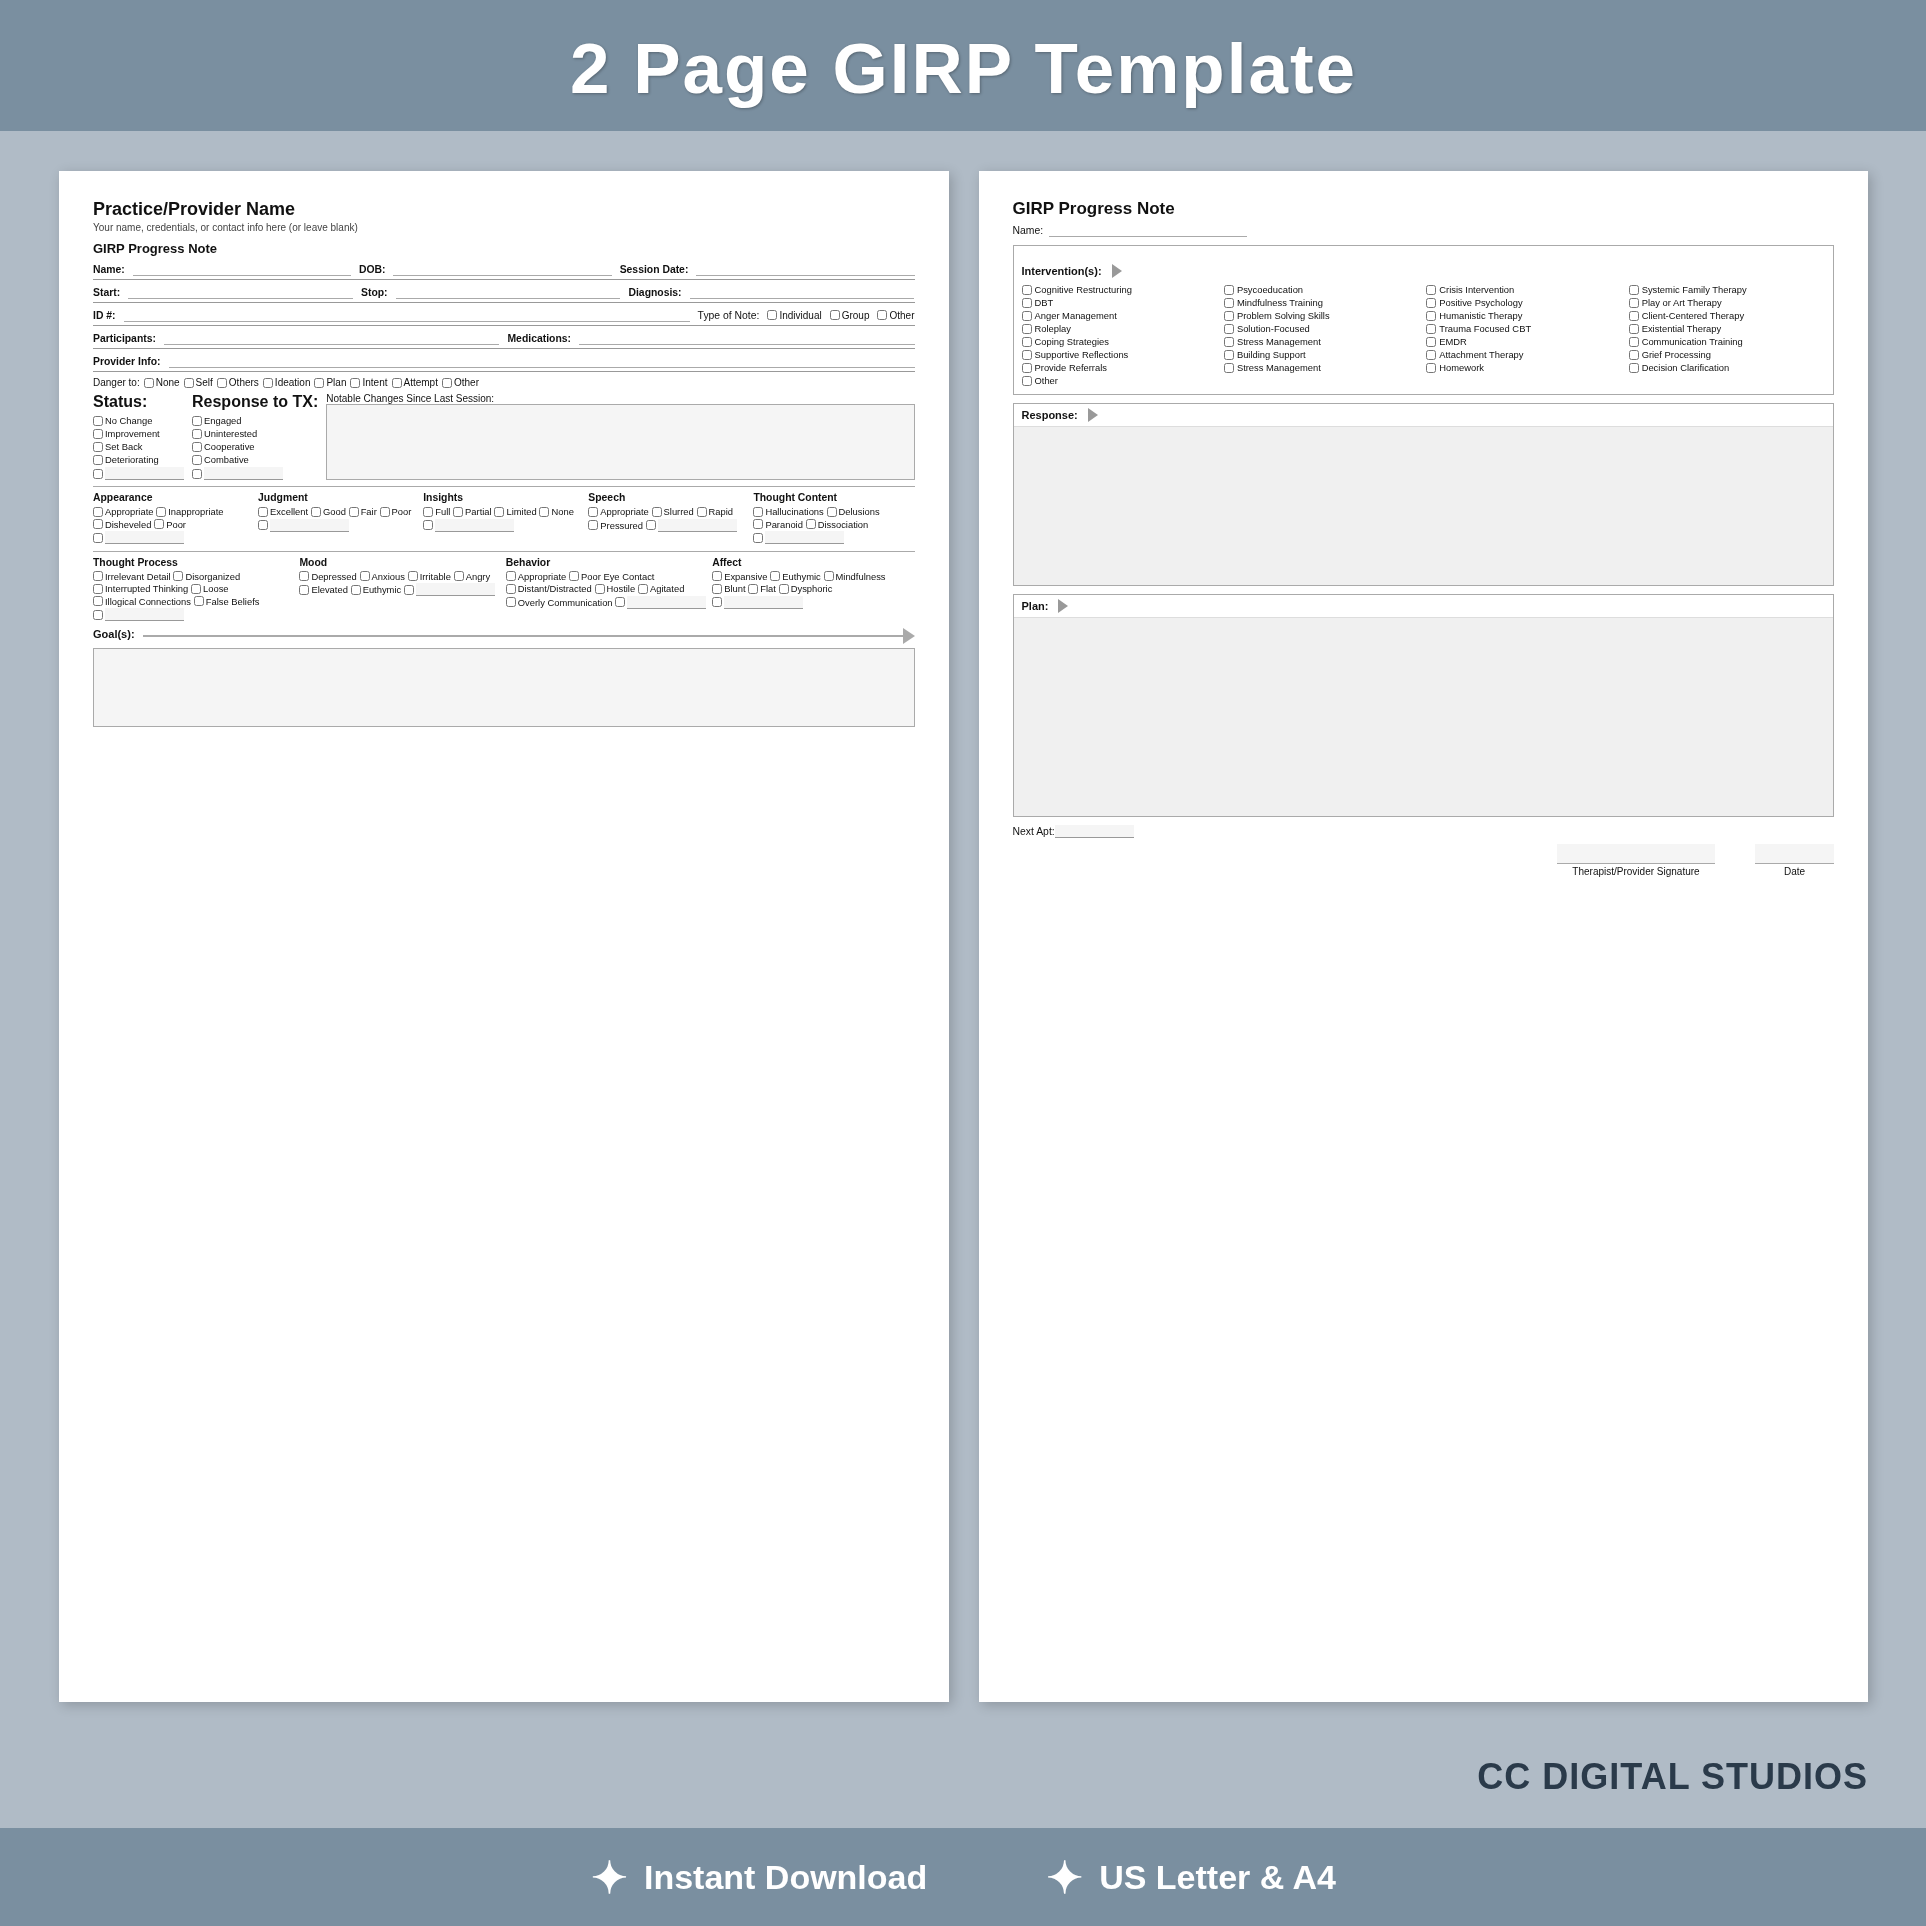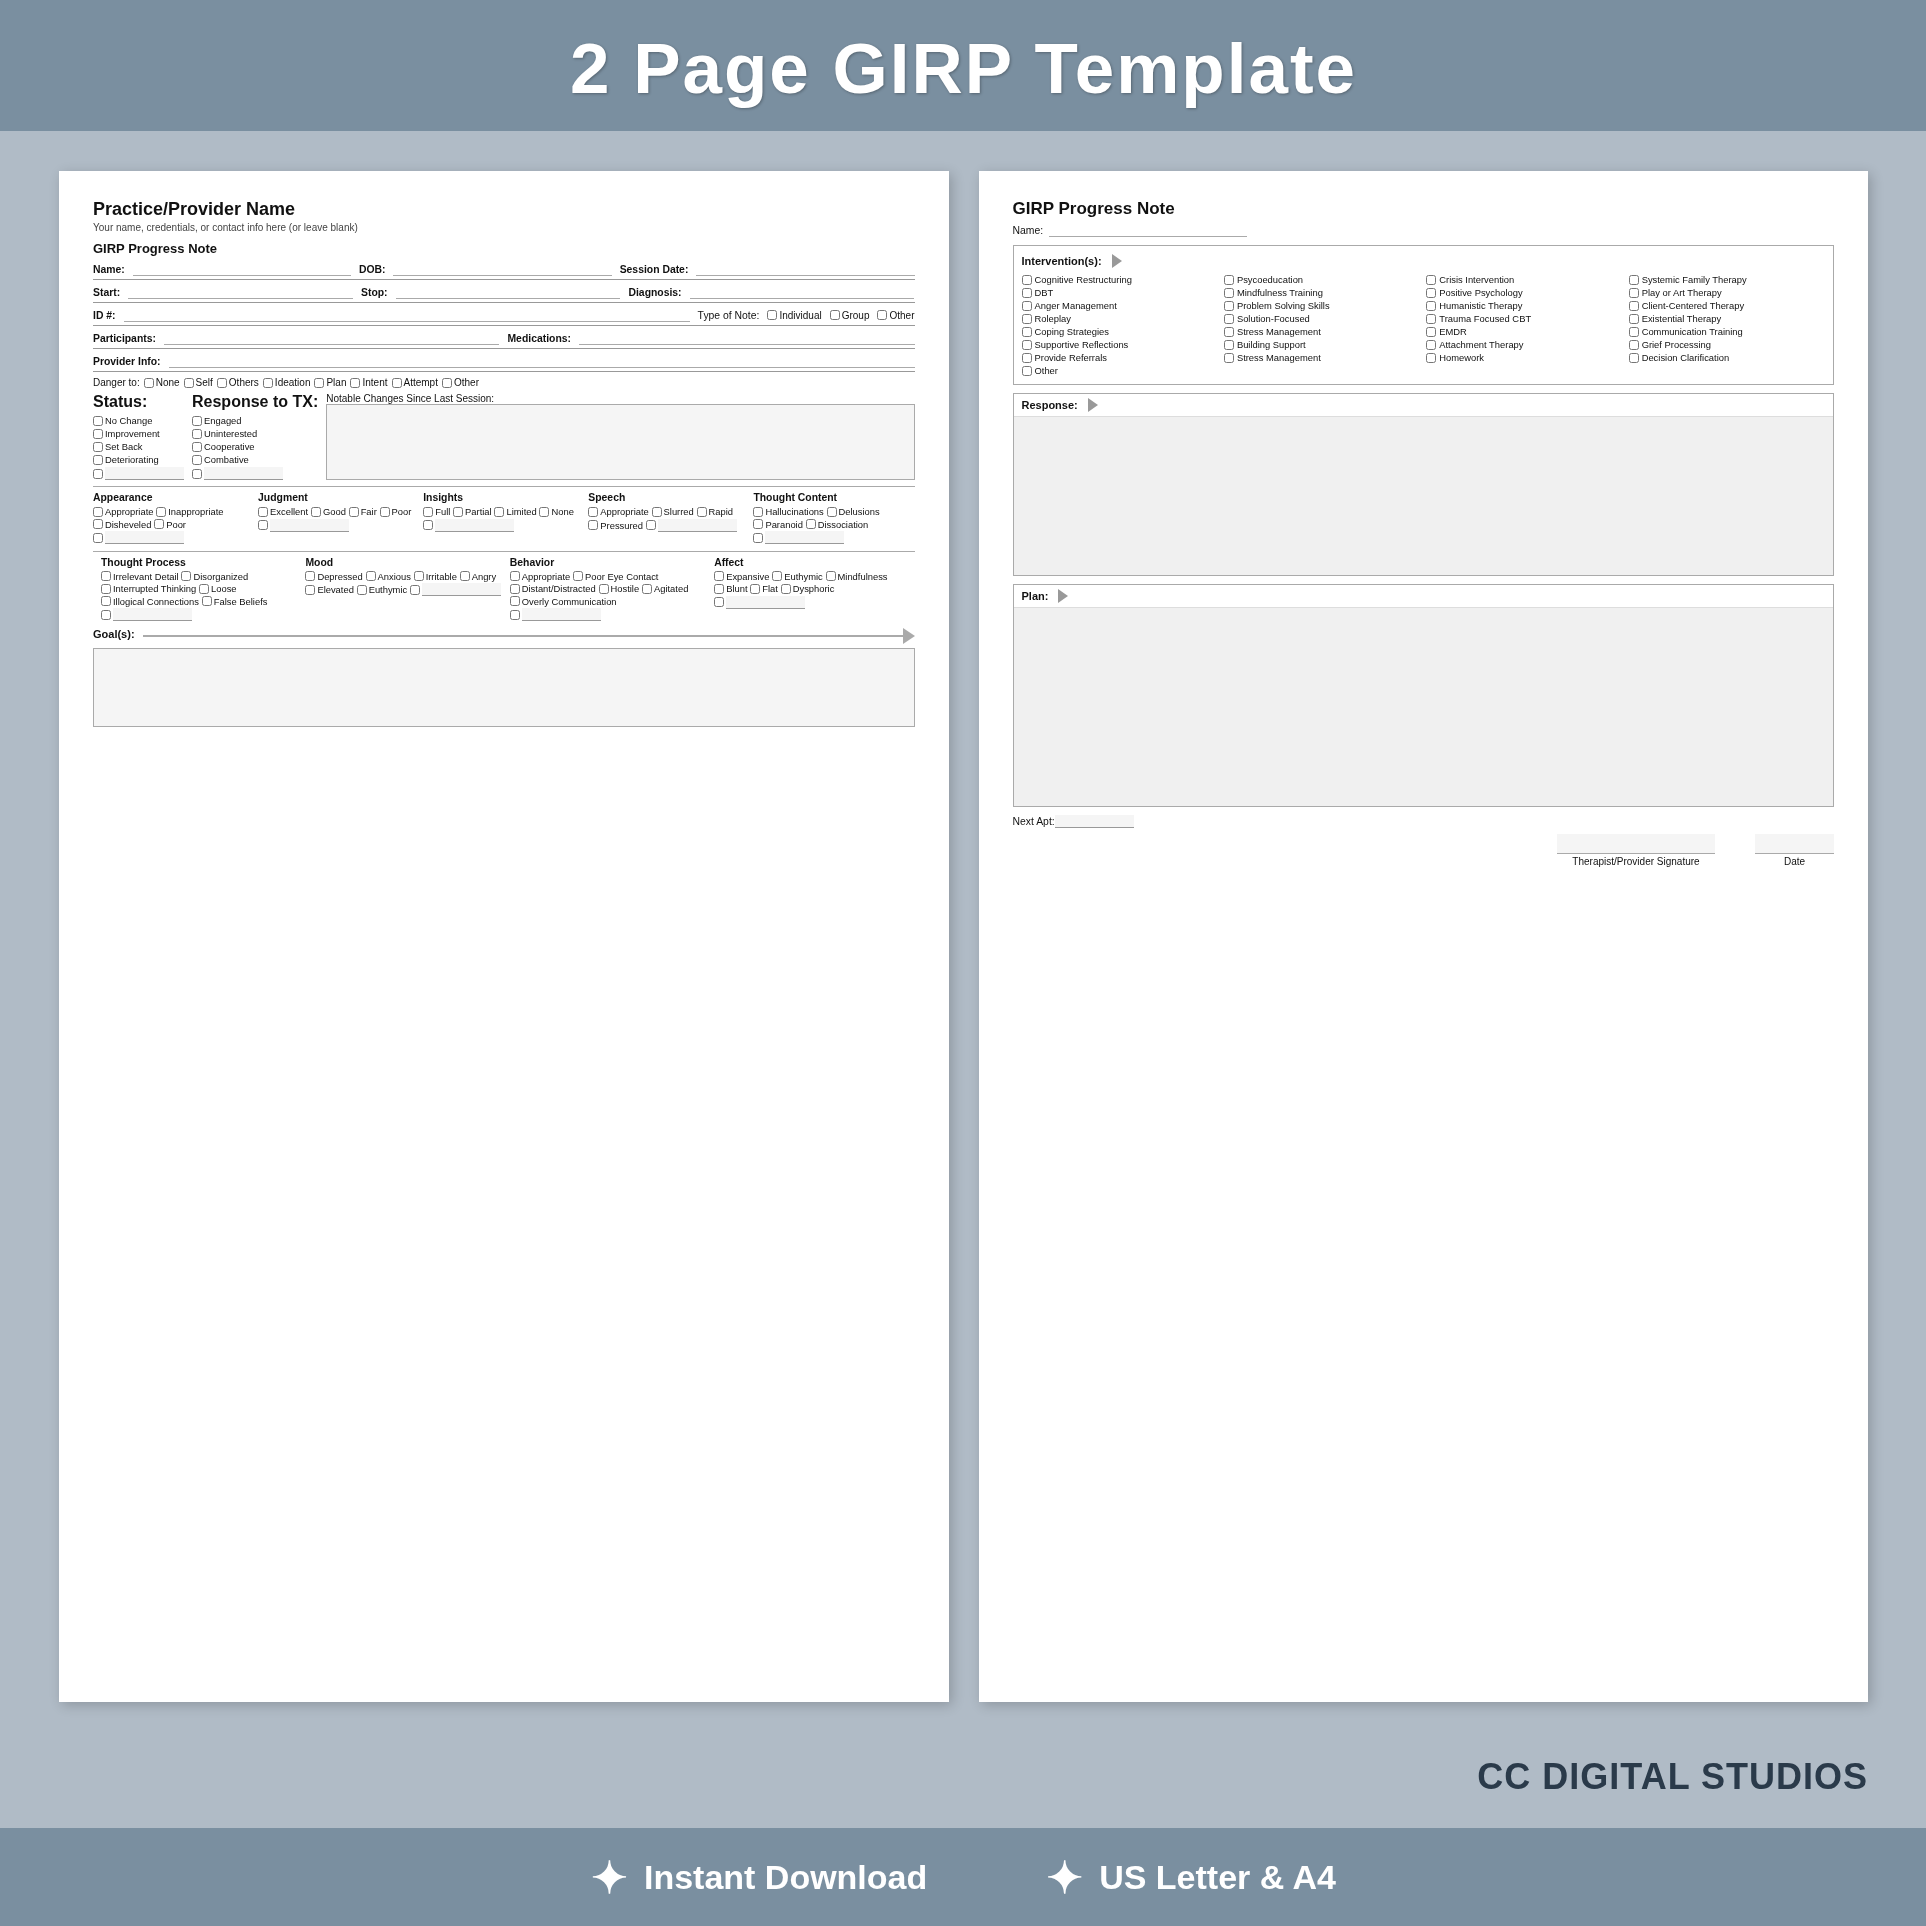--- a/index.html
+++ b/index.html
@@ -138,21 +138,20 @@
     }
     .msm-col .col-title { font-weight: bold; margin-bottom: 3px; font-size: 10.4px; }
 
     
     .behav-grid {
       display: grid;
       grid-template-columns: 1fr 1fr 1fr 1fr;
       gap: 4px;
       margin-bottom: 6px;
       font-size: 10px;
-      margin-left: 8px;
     }
     .behav-col .col-title { font-weight: bold; margin-bottom: 3px; font-size: 10.4px; }
 
     .goals-section { margin-top: 4px; }
     .goals-title { font-weight: bold; font-size: 11px; margin-bottom: 4px; }
     .goals-box {
       border: 1px solid #aaa;
       background: #f5f5f5;
       height: 79px;
       width: 100%;
@@ -182,20 +181,21 @@
       border: 1px solid #aaa;
       padding: 8px;
       margin-bottom: 8px;
     }
     .intervention-title {
       font-weight: bold;
       font-size: 11px;
       margin-bottom: 6px;
       display: flex;
       align-items: center;
+      margin-top: 10px;
     }
     .intervention-arrow {
       display: inline-block;
       width: 0; height: 0;
       border-top: 7px solid transparent;
       border-bottom: 7px solid transparent;
       border-left: 10px solid #999;
       margin-left: 10px;
     }
 

